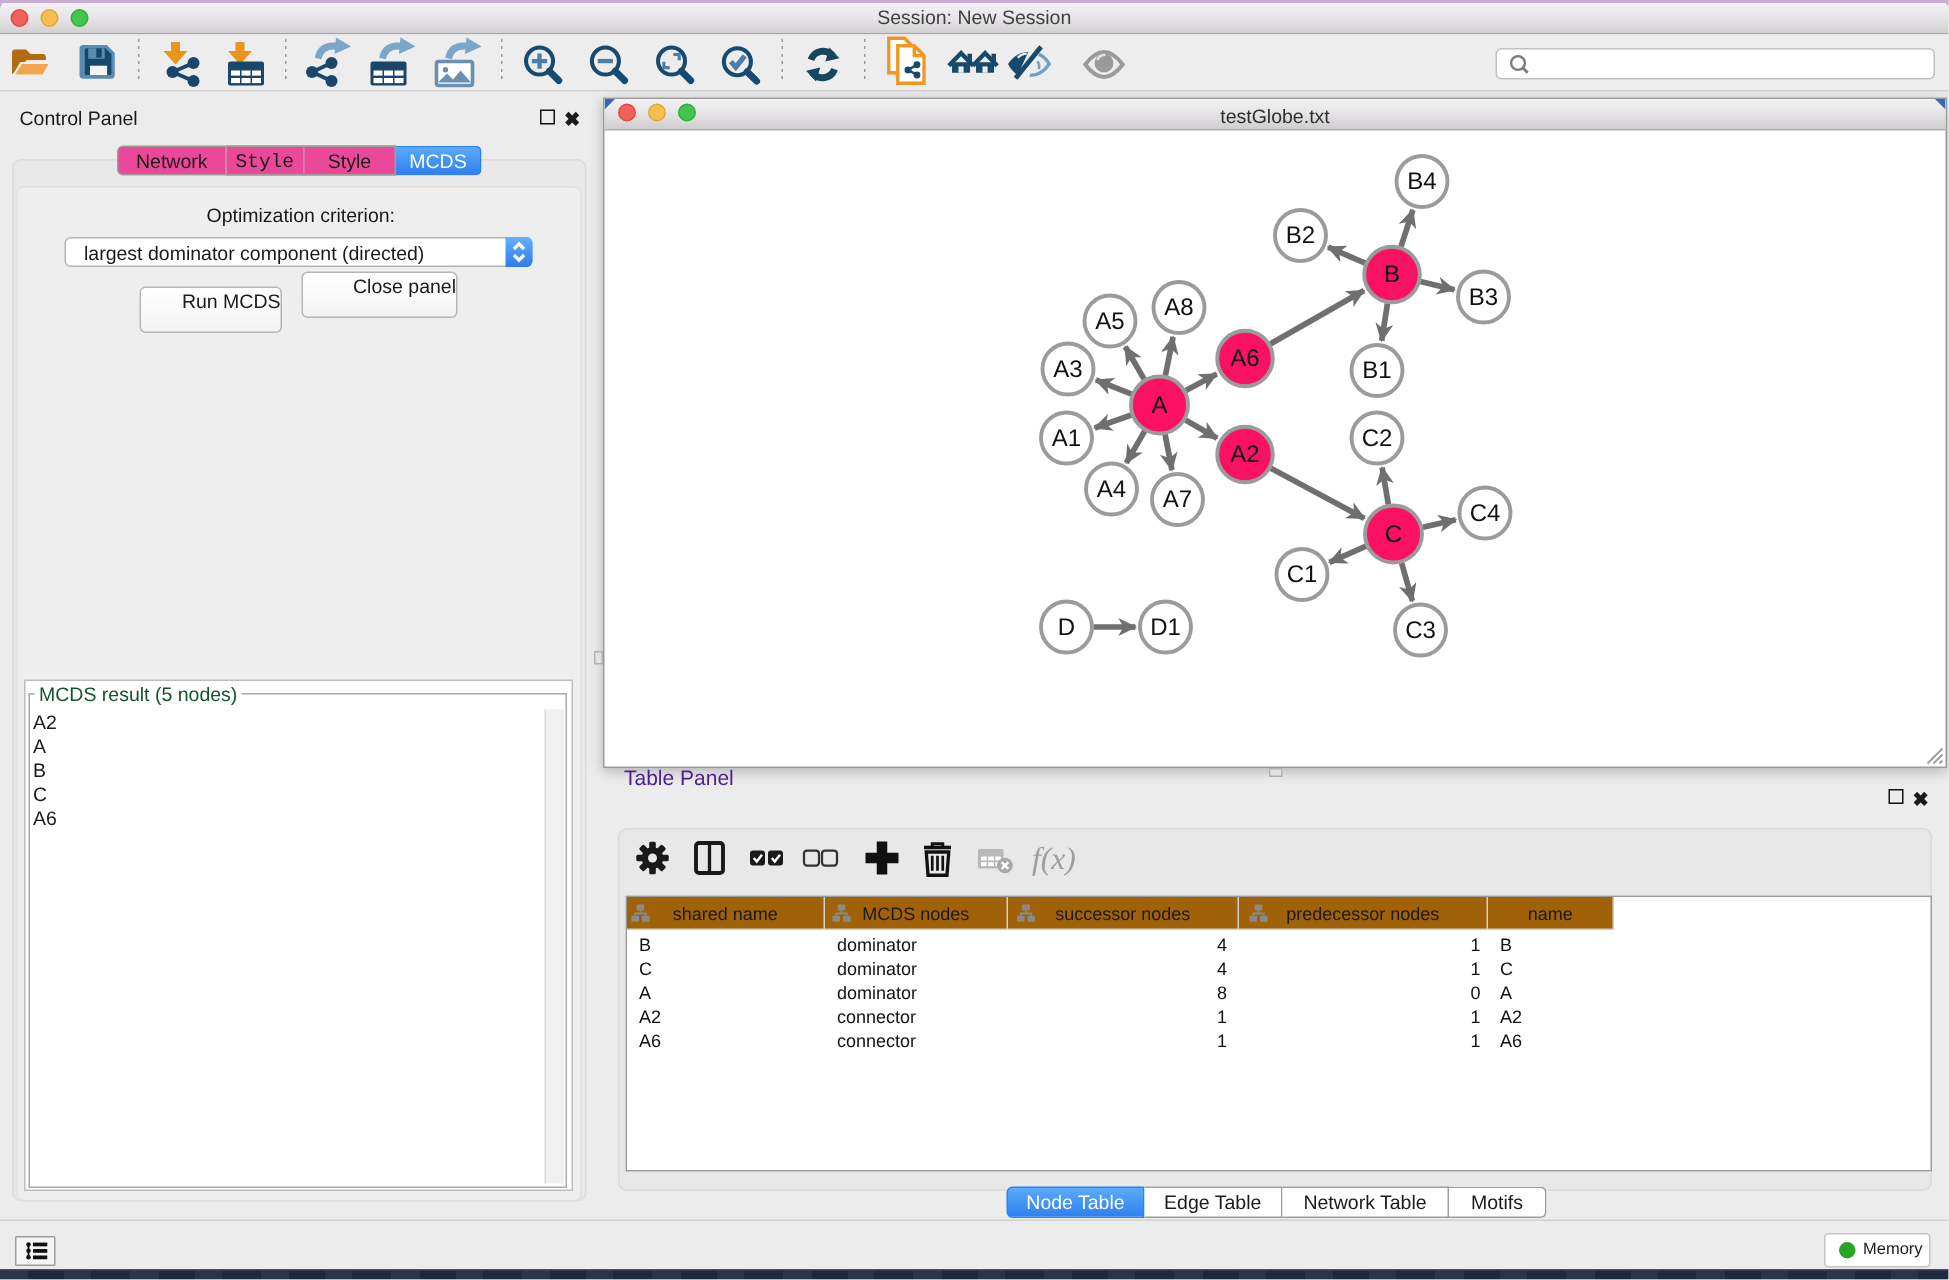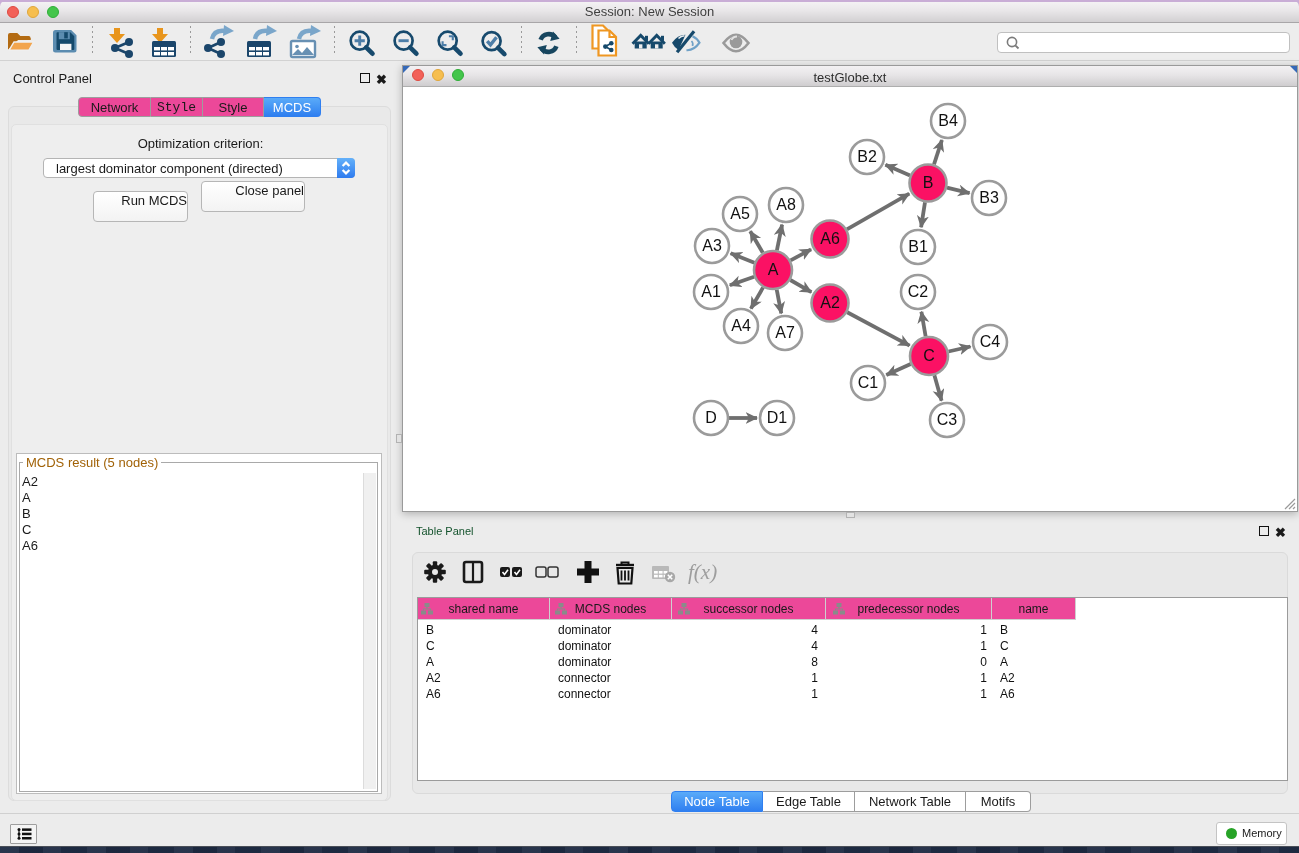--- a/index.html
+++ b/index.html
@@ -29,34 +29,34 @@
 .tab { height:20px; background:#ec4899; border:1px solid #9d9d9d; border-left:none; font-size:13px; color:#1a1a1a; text-align:center; line-height:19px; }
 .tab.first { border-left:1px solid #9d9d9d; border-radius:4px 0 0 4px; }
 .tab.last { border-radius:0 4px 4px 0; }
 .tab.sel { background:linear-gradient(#5aabf9, #2f7ff0); color:#fff; border-color:#2f7ff0; }
 #opt-label { left:9px; top:136px; width:383px; text-align:center; font-size:13px; color:#1a1a1a; }
 #combo { left:43px; top:158px; width:312px; height:20px; background:#fff; border:1px solid #b4b4b4; border-radius:4px; font-size:13px; color:#1a1a1a; }
 #combo-cap { right:-1px; top:-1px; width:18px; height:20px; border-radius:0 4px 4px 0; background:linear-gradient(#64b1fa, #2e7bef); }
 .btn { height:31px; background:linear-gradient(#ffffff,#f3f3f3); border:1px solid #b6b6b6; border-radius:4px; font-size:13px; color:#1a1a1a; text-align:right; line-height:17px; }
 #mcds-box { left:16px; top:453px; width:366px; height:341px; background:#fff; border:1px solid #bcbcbc; }
 #mcds-field { left:2px; top:8px; width:359px; height:330px; border:1px solid #a9a9a9; }
-#mcds-label { left:6px; top:1px; background:#fff; padding:0 3px; font-size:13px; color:#a16207; }
+#mcds-label { left:6px; top:1px; background:#fff; padding:0 3px; font-size:13px; color:#14532d; }
 #mcds-list { font-size:13px; color:#1a1a1a; line-height:16px; left:5px; top:20px; }
 #mcds-scroll { right:5px; top:19px; width:13px; height:316px; background:#f0f0f0; border-left:1px solid #dcdcdc; }
 
 
 #netwin { left:402px; top:65px; width:896px; height:447px; background:#fff; border:1px solid #9a9a9a; box-shadow:0 2px 8px rgba(0,0,0,0.25); }
 #netwin-tb { left:0; top:0; width:894px; height:21px; background:linear-gradient(#f3f1f3 0%, #e7e5e7 45%, #cfcdcf 100%); border-bottom:1px solid #aeaeae; }
 #nw-title { width:100%; text-align:center; top:4px; font-size:13px; color:#2e2e2e; }
 
 
-#tp-title { left:416px; top:525px; font-size:11px; color:#14532d; }
+#tp-title { left:416px; top:510px; font-size:14px; color:#4c1d95; }
 #tp-pane { left:412px; top:552px; width:876px; height:242px; background:#e8e8e8; border:1px solid #dadada; border-radius:6px; }
 #tbl { left:417px; top:597px; width:871px; height:184px; background:#fff; border:1px solid #9b9b9b; }
-#tbl-head { left:0; top:0; height:22px; background:#ec4899; border-bottom:1px solid #cfcfcf; font-size:12px; color:#1a1a1a; }
+#tbl-head { left:0; top:0; height:22px; background:#a16207; border-bottom:1px solid #cfcfcf; font-size:12px; color:#1a1a1a; }
 .hcell { position:absolute; top:0; height:22px; border-right:1px solid #cfcfcf; text-align:center; line-height:22px; }
 .trow { position:absolute; font-size:12px; color:#111; height:16px; line-height:16px; }
 .bt { height:21px; background:#fff; border:1px solid #9d9d9d; border-left:none; font-size:13px; color:#1a1a1a; text-align:center; line-height:20px; }
 
 
 #statusbar { left:0; top:813px; width:1299px; height:34px; background:#ececec; border-top:1px solid #d0d0d0; }
 #memBtn { left:1216px; top:822px; width:71px; height:23px; background:#fff; border:1px solid #c4c4c4; border-radius:3px; font-size:11px; color:#1a1a1a; }
 #listBtn { left:10px; top:824px; width:27px; height:20px; background:#f4f4f4; border:1px solid #9e9e9e; border-radius:1px; }
 #desktopBottom { left:0; top:846px; width:1299px; height:7px; background:#1f2d47;
   background-image:repeating-linear-gradient(90deg, rgba(75,82,96,0.22) 0 19px, rgba(18,24,36,0.25) 19px 43px, rgba(88,90,100,0.16) 43px 61px, rgba(22,30,42,0.22) 61px 87px); border-top:1px solid #4a4f58; }

